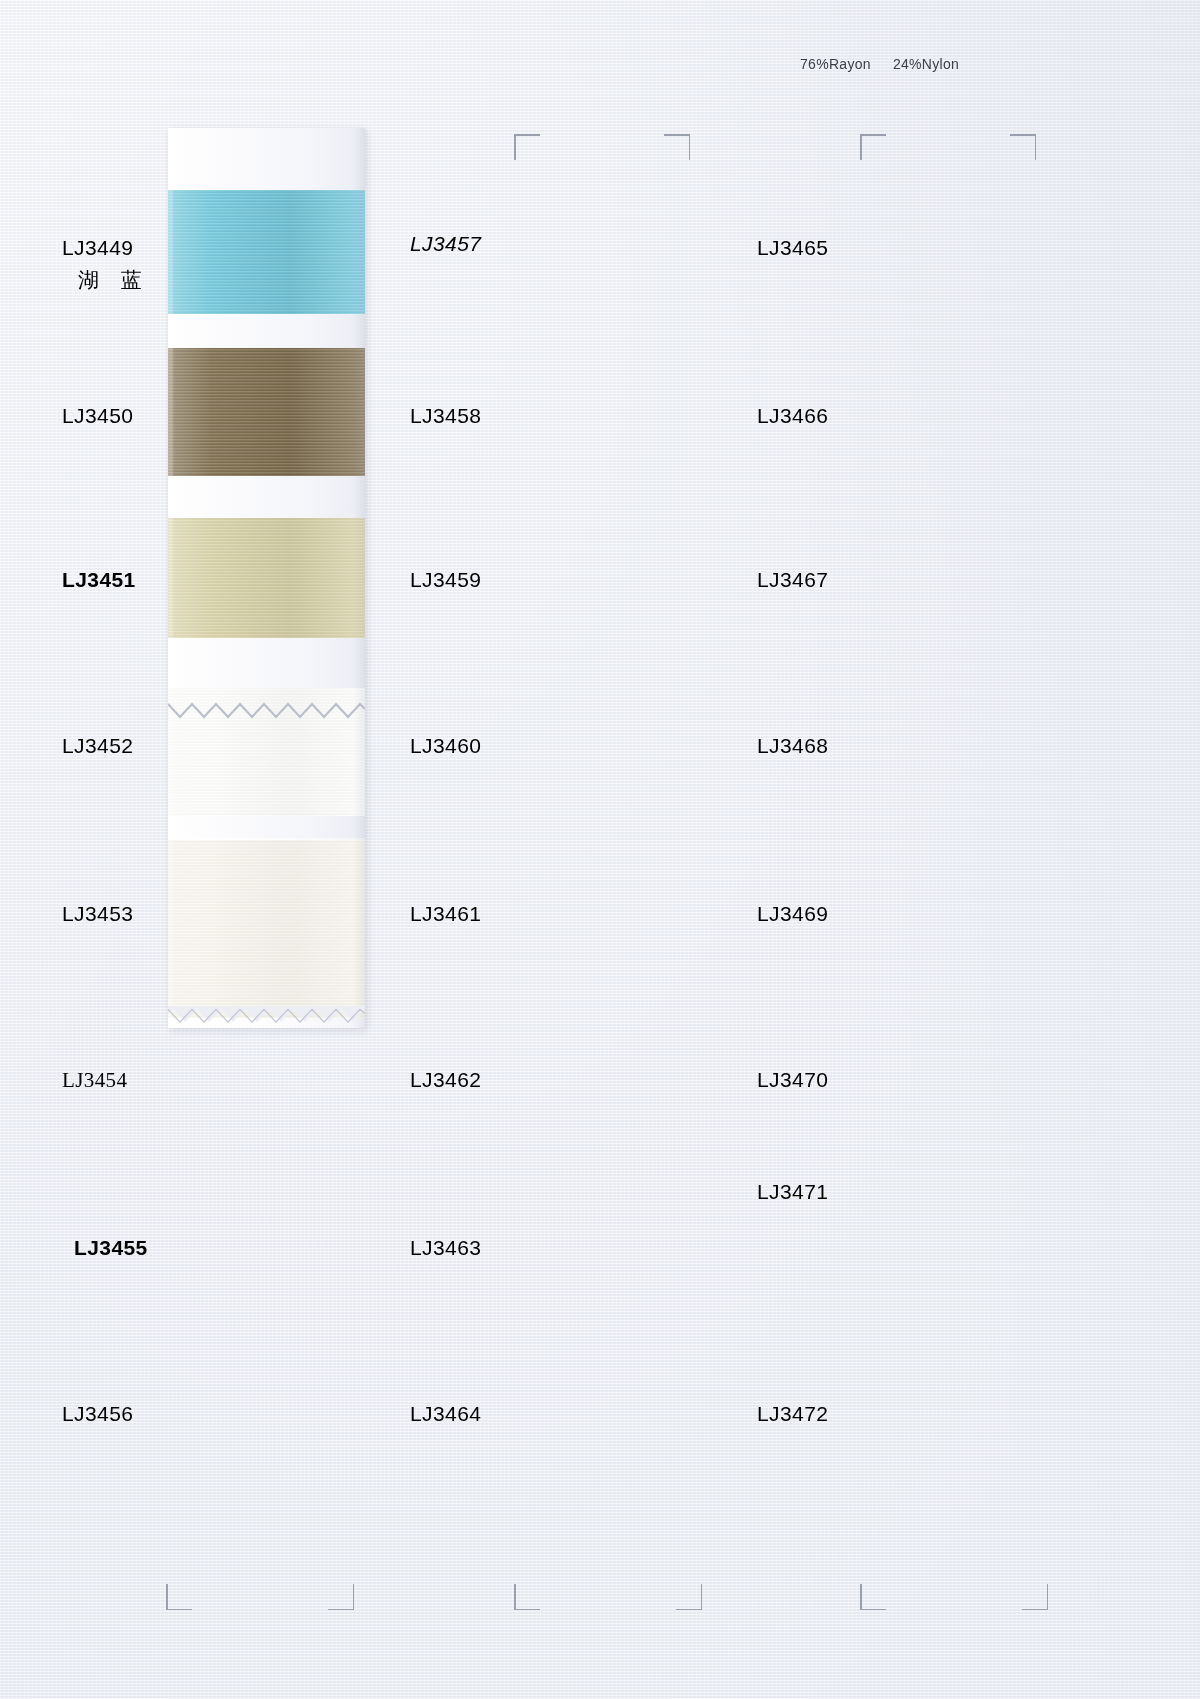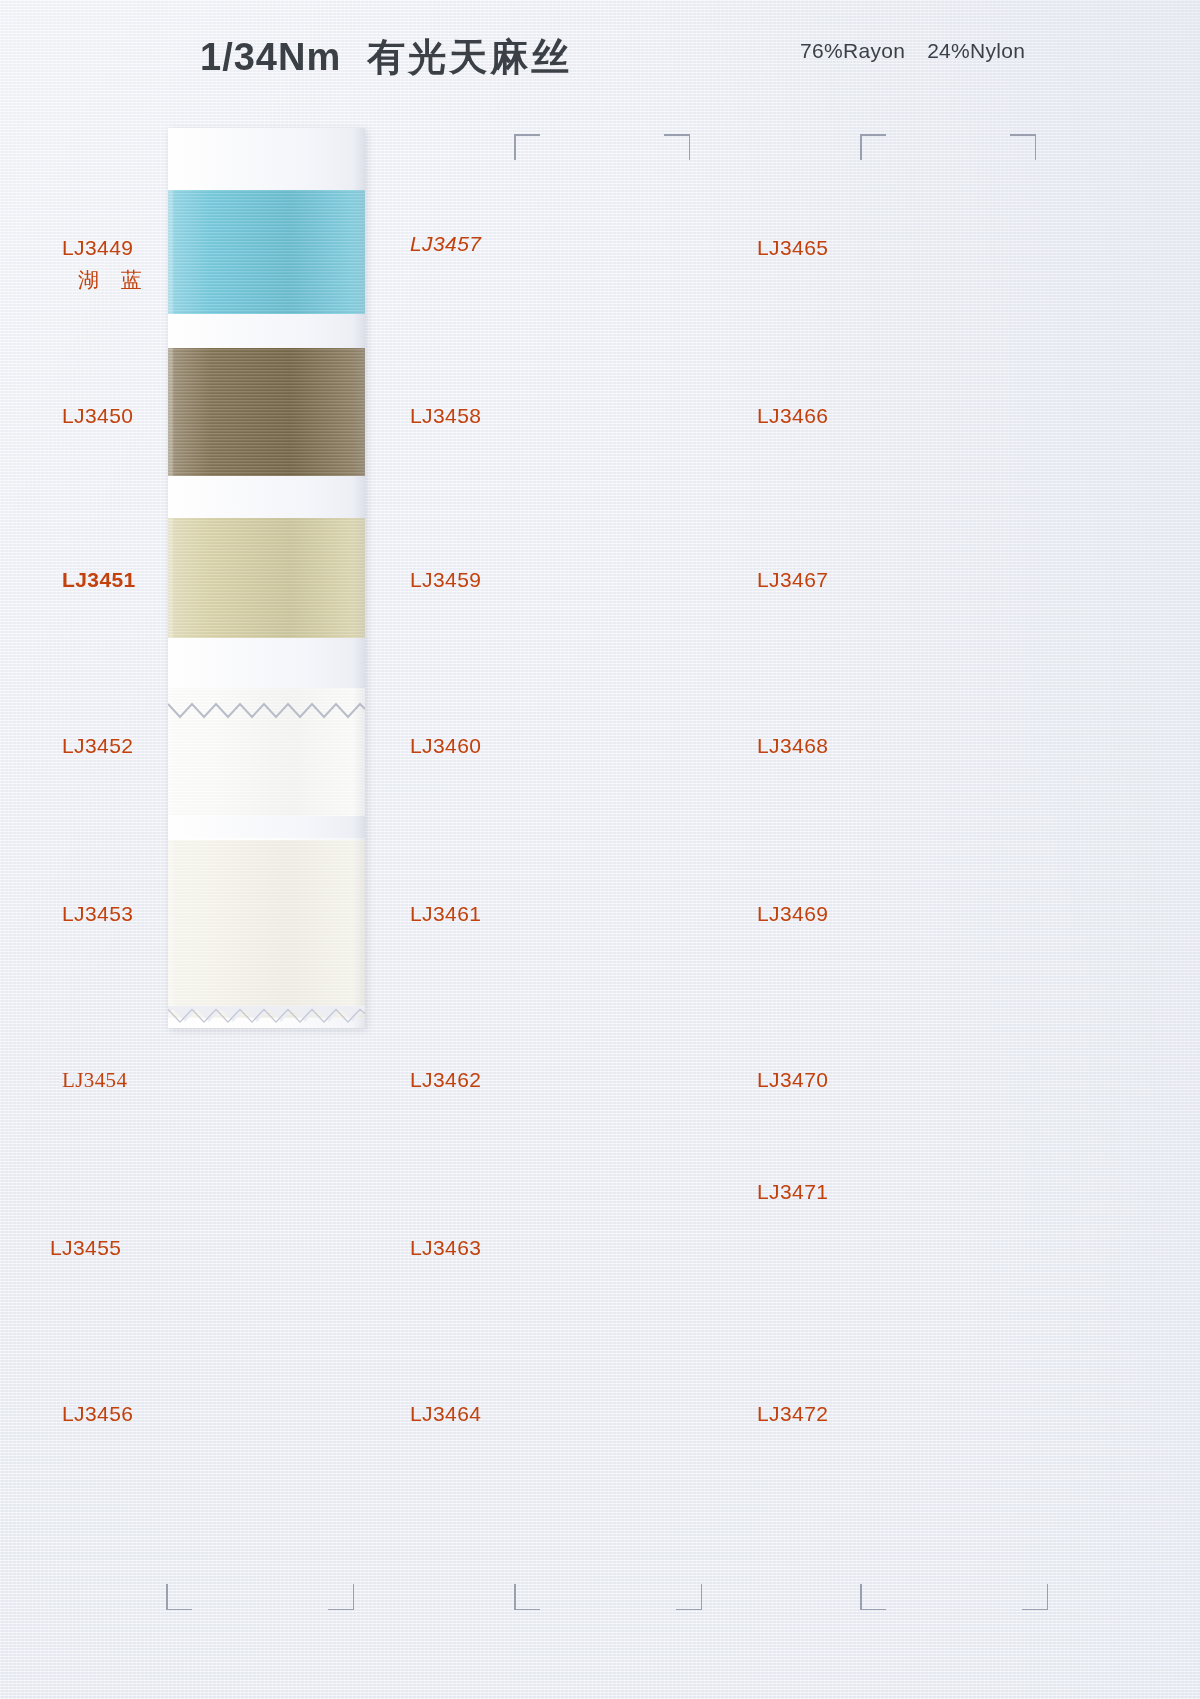--- a/index.html
+++ b/index.html
@@ -27,39 +27,39 @@
 
   
   #header{position:absolute;left:0;top:32px;width:1200px;height:56px;}
   #title-main{
     position:absolute;left:200px;top:0;
     font-size:38px;font-weight:bold;color:#3b3f46;
     letter-spacing:1px;white-space:nowrap;
   }
   #title-cn{ margin-left:26px; letter-spacing:3px; }
   #composition{
-    position:absolute;left:800px;top:7px;
-    font-size:21px;color:#3b3f46;white-space:nowrap;letter-spacing:0.3px;
+    position:absolute;left:800px;top:24px;
+    font-size:14px;color:#3b3f46;white-space:nowrap;letter-spacing:0.3px;
   }
   #comp-gap{display:inline-block;width:22px;}
 
   
   .crop{position:absolute;width:26px;height:26px;z-index:4;}
   .crop i{position:absolute;background:#9aa0af;display:block;}
   .crop .h{height:1.5px;width:26px;}
   .crop .v{width:1.5px;height:26px;}
   .crop.tl .h{left:0;top:0;} .crop.tl .v{left:0;top:0;}
   .crop.tr .h{right:0;top:0;} .crop.tr .v{right:0;top:0;}
   .crop.bl .h{left:0;bottom:0;} .crop.bl .v{left:0;bottom:0;}
   .crop.br .h{right:0;bottom:0;} .crop.br .v{right:0;bottom:0;}
 
   
   .swatch-label{
     position:absolute;
-    font-size:21px;color:#c2410c;letter-spacing:0.4px;white-space:nowrap;
+    font-size:21px;color:#000000;letter-spacing:0.4px;white-space:nowrap;
   }
   .swatch-label .code{display:block;}
   .swatch-label .cname{display:block;margin-top:6px;margin-left:16px;letter-spacing:8px;font-size:21px;}
 
   
   #yarn-card{
     position:absolute;left:168px;top:128px;width:197px;height:900px;
     background:linear-gradient(92deg,#ffffff 0%,#fdfdfe 60%,#f3f4f8 100%);
     box-shadow:2px 2px 7px rgba(120,125,140,0.22);
     z-index:3;overflow:hidden;
@@ -100,23 +100,20 @@
 </style>
 </head>
 <body>
 
 <div id="paper-texture"></div>
 <div id="paper-sheen"></div>
 
 <div id="content">
 
   <div id="header">
-    <div id="title-main">
-      <span>1/34Nm</span><span id="title-cn">有光天麻丝</span>
-    </div>
     <div id="composition">
       <span>76%Rayon</span><span id="comp-gap"></span><span>24%Nylon</span>
     </div>
   </div>
 
   <div class="crop tl" style="left:514px;top:134px;">
       <i class="h"></i>
       <i class="v"></i>
     </div>
   <div class="crop tr" style="left:664px;top:134px;">
@@ -231,21 +228,21 @@
   </div>
   <div class="swatch-label" style="left:62px;top:734px;">
     <span class="code">LJ3452</span>
   </div>
   <div class="swatch-label" style="left:62px;top:902px;">
     <span class="code">LJ3453</span>
   </div>
   <div class="swatch-label" style="left:62px;top:1068px;font-family:Liberation Serif, serif;">
     <span class="code">LJ3454</span>
   </div>
-  <div class="swatch-label" style="left:50px;top:1236px;">
+  <div class="swatch-label" style="left:74px;top:1236px;font-weight:bold;">
     <span class="code">LJ3455</span>
   </div>
   <div class="swatch-label" style="left:62px;top:1402px;">
     <span class="code">LJ3456</span>
   </div>
 
   <div class="swatch-label" style="left:410px;top:232px;font-style:italic;">
     <span class="code">LJ3457</span>
   </div>
   <div class="swatch-label" style="left:410px;top:404px;">

